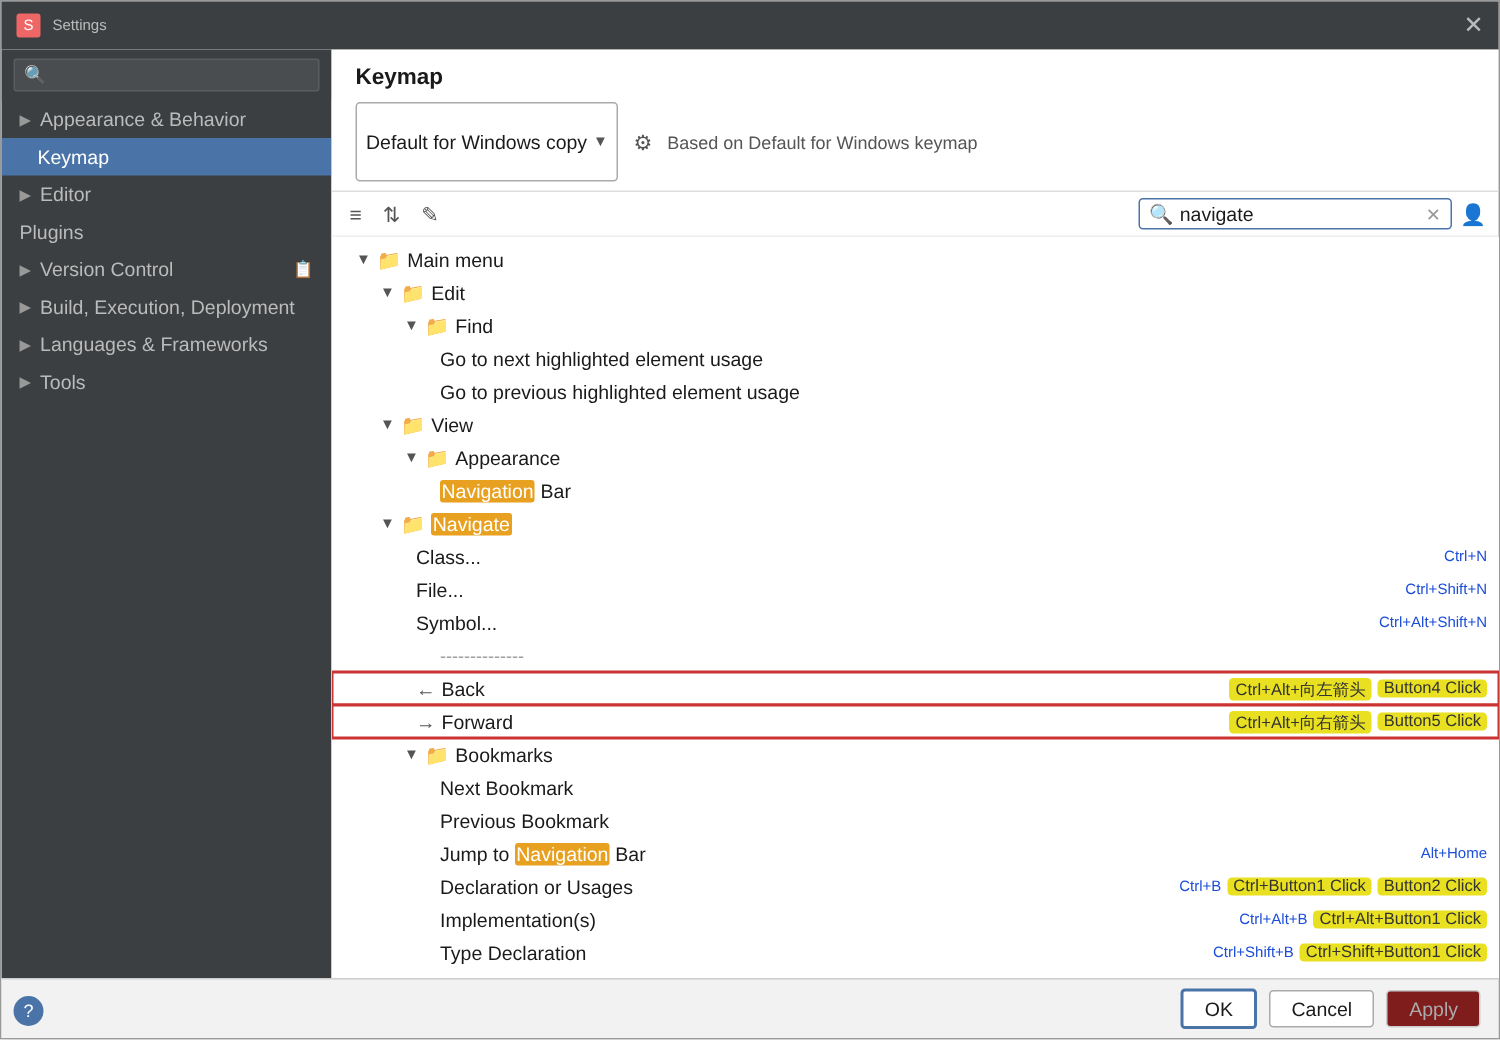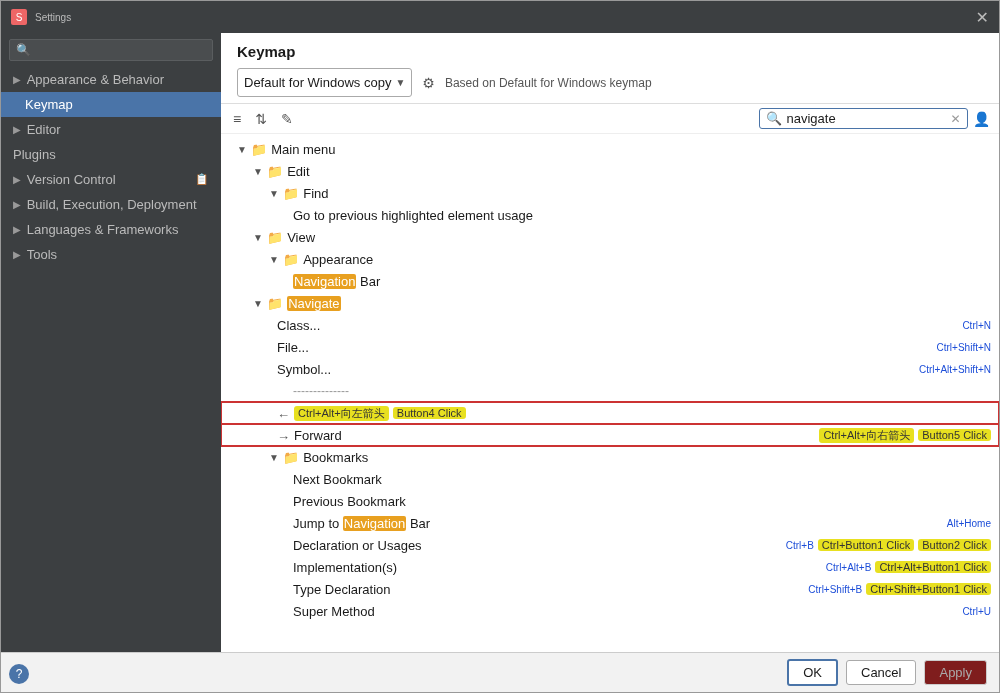--- a/index.html
+++ b/index.html
@@ -99,21 +99,21 @@
       display: flex;
       align-items: center;
       gap: 10px;
     }
     .keymap-select {
       display: flex;
       align-items: center;
       border: 1px solid #aaa;
       border-radius: 3px;
       background: #fff;
-      padding: 6px 6px;
+      padding: 18px 6px;
       gap: 4px;
       font-size: 13px;
     }
     .keymap-select .dropdown-arrow { font-size: 10px; color: #555; }
     .gear-icon { color: #555; font-size: 14px; cursor: pointer; }
     .keymap-desc { color: #555; font-size: 12px; text-align: right; }
 
     .toolbar-row {
       display: flex;
       align-items: center;
@@ -334,20 +334,24 @@
           <span class="tree-label">Edit</span>
         </div>
 
         <div class="tree-row">
           <span style="display:inline-block;width:40px;"></span>
           <span class="tree-arrow">▼</span>
           <span class="folder-icon">📁</span>
           <span class="tree-label">Find</span>
         </div>
 
+        <div class="tree-row">
+          <span style="display:inline-block;width:64px;"></span>
+          <span class="tree-label">Go to next highlighted element usage</span>
+        </div>
 
         <div class="tree-row">
           <span style="display:inline-block;width:64px;"></span>
           <span class="tree-label">Go to previous highlighted element usage</span>
         </div>
 
         <div class="tree-row">
           <span style="display:inline-block;width:24px;"></span>
           <span class="tree-arrow">▼</span>
           <span class="folder-icon">📁</span>
@@ -403,20 +407,21 @@
 
 
         <div class="tree-row separator-row">
           <span style="display:inline-block;width:12px;"></span>
           <span>--------------</span>
         </div>
 
         <div class="tree-row" style="outline: 2px solid #cc3333; outline-offset: -1px; background: #fff;">
           <span style="display:inline-block;width:48px;"></span>
           <span class="back-arrow">←</span>
+          <span class="tree-label">Back</span>
           <div class="shortcut-area">
             <span class="shortcut-badge">Ctrl+Alt+向左箭头</span>
             <span class="shortcut-badge">Button4 Click</span>
           </div>
         </div>
 
         <div class="tree-row" style="outline: 2px solid #cc3333; outline-offset: -1px; background: #fff;">
           <span style="display:inline-block;width:48px;"></span>
           <span class="back-arrow">→</span>
           <span class="tree-label">Forward</span>

